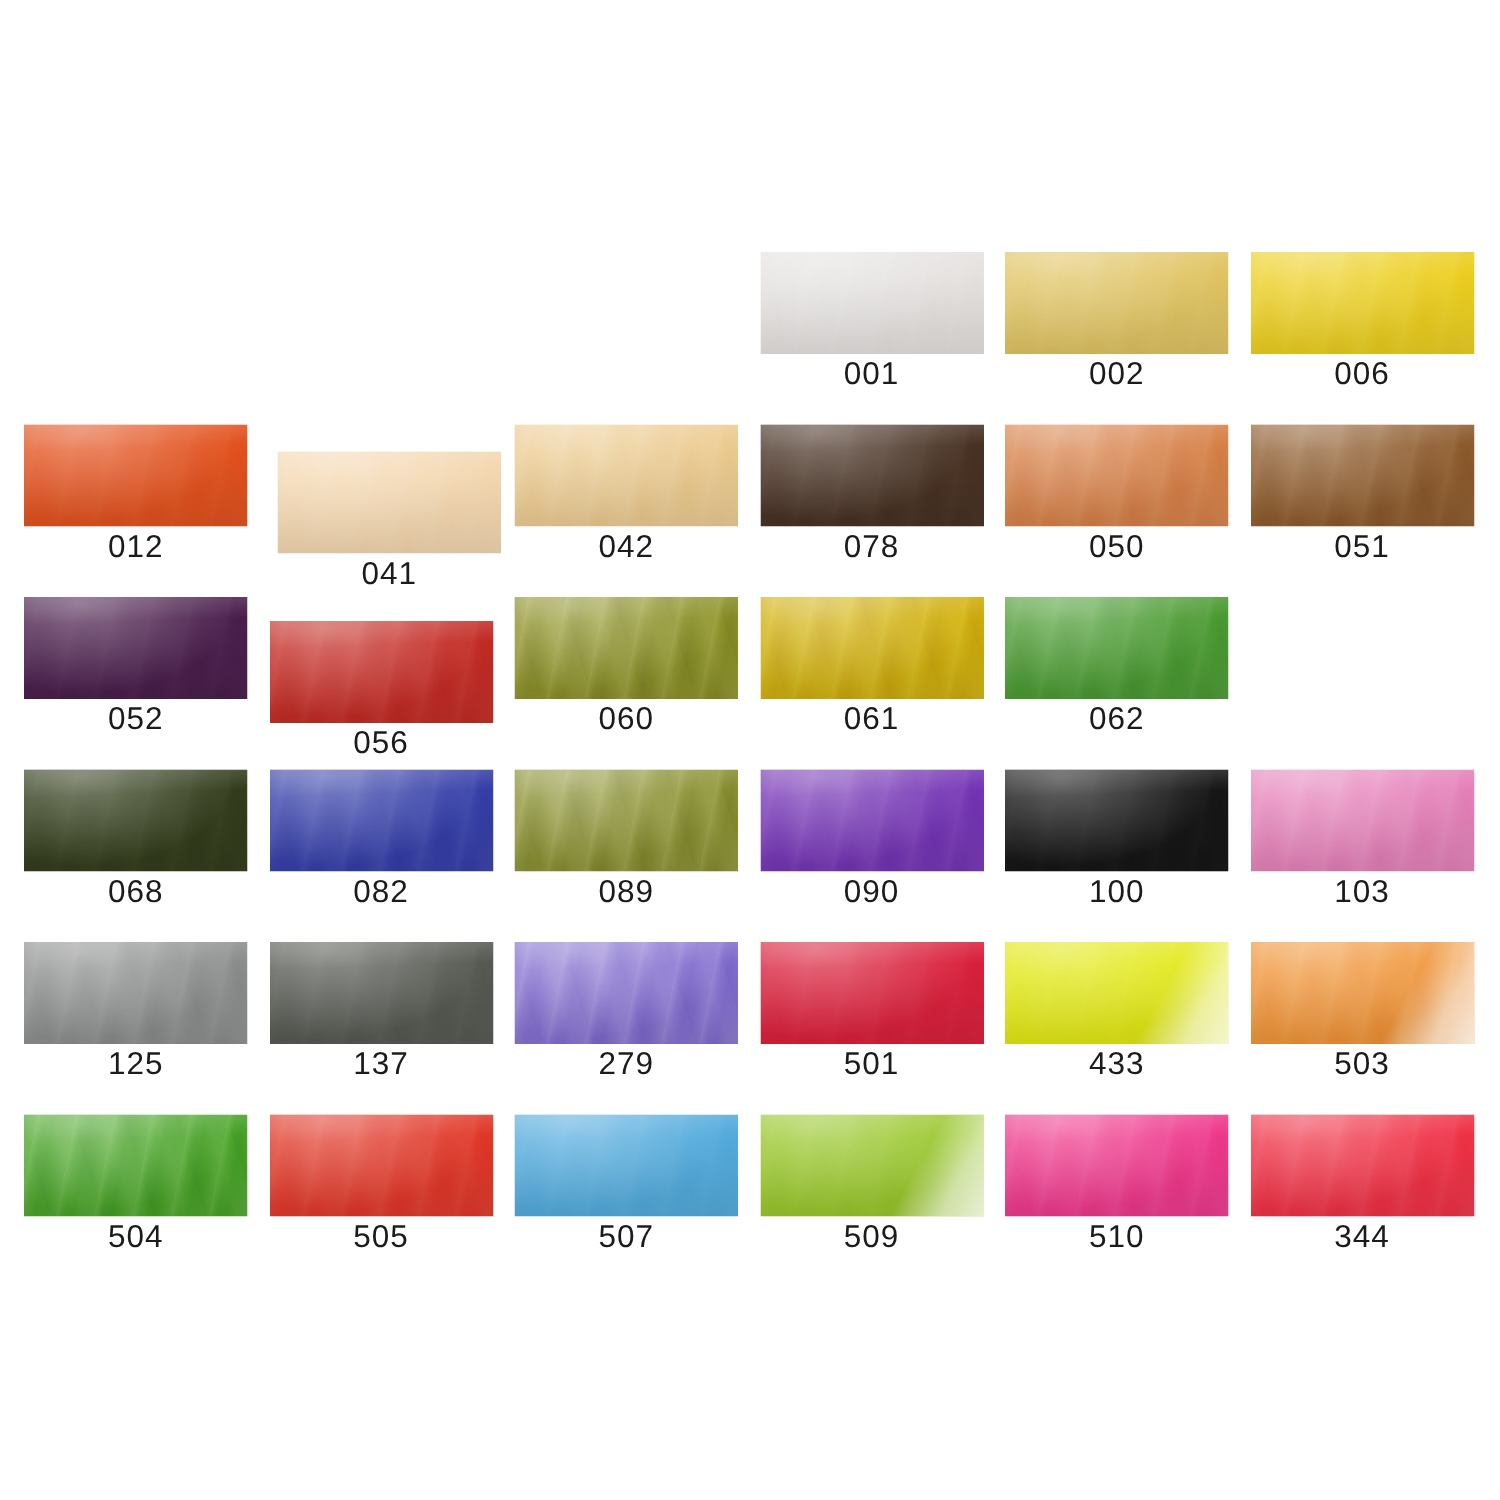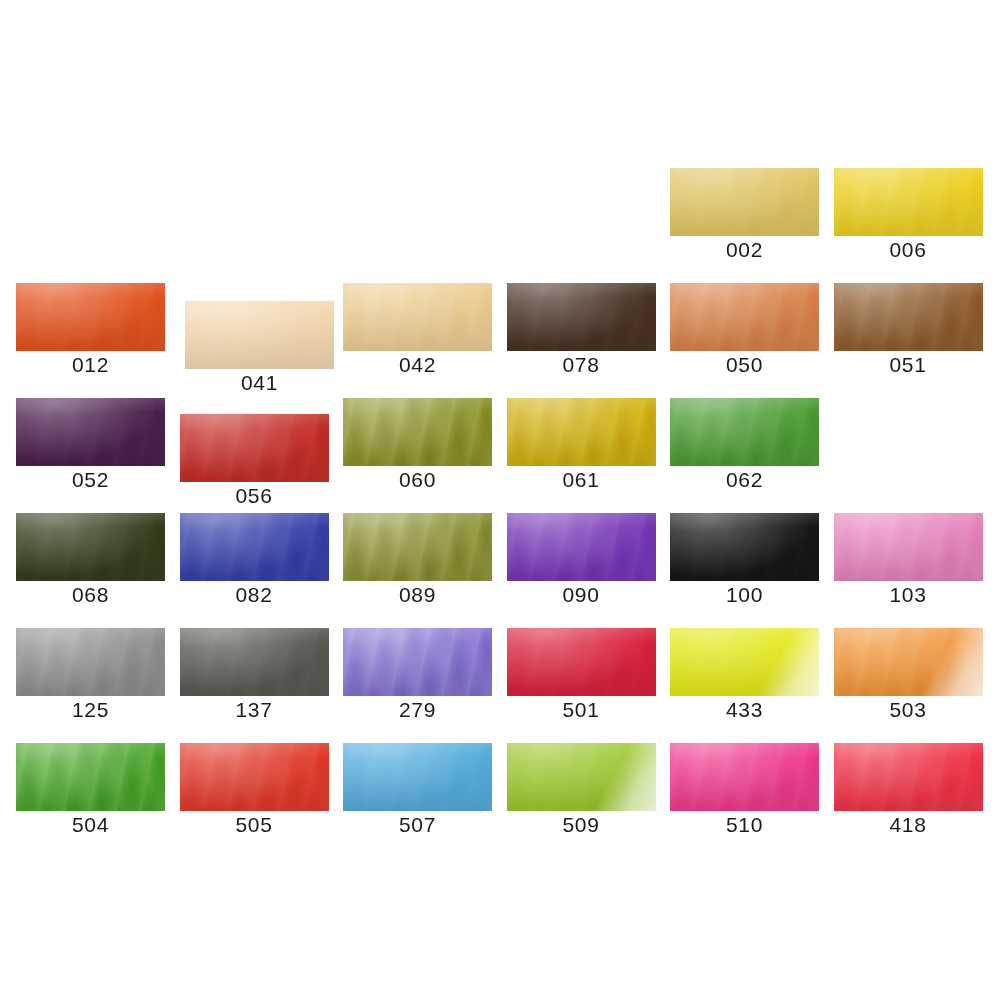--- a/index.html
+++ b/index.html
@@ -96,20 +96,29 @@
     font-size: 21px;
     letter-spacing: .6px;
     color: #1b1b1b;
     font-family: "Liberation Sans", sans-serif;
   }
 </style>
 </head>
 <body>
 
 <div id="chart" style="background: rgb(255, 255, 255);">
+    <div class="cell" style="left: 506.5px; top: 168px;">
+      <div class="swatch smooth" title="001">
+        <div class="base" style="background: rgb(229, 226, 224);"></div>
+        <div class="fibre"></div>
+        <div class="sheen"></div>
+        <div class="wedge"></div>
+      </div>
+      <div class="label">001</div>
+    </div>
     <div class="cell" style="left: 670px; top: 168px;">
       <div class="swatch smooth" title="002">
         <div class="base" style="background: rgb(224, 196, 100);"></div>
         <div class="fibre"></div>
         <div class="sheen"></div>
         <div class="wedge"></div>
       </div>
       <div class="label">002</div>
     </div>
     <div class="cell" style="left: 833.5px; top: 168px;">
@@ -373,15 +382,15 @@
       </div>
       <div class="label">510</div>
     </div>
     <div class="cell" style="left: 833.5px; top: 743px;">
       <div class="swatch normal" title="511">
         <div class="base" style="background: rgb(239, 51, 71);"></div>
         <div class="fibre"></div>
         <div class="sheen"></div>
         <div class="wedge"></div>
       </div>
-      <div class="label">418</div>
+      <div class="label">344</div>
     </div>
   </div>
 
 </body></html>

